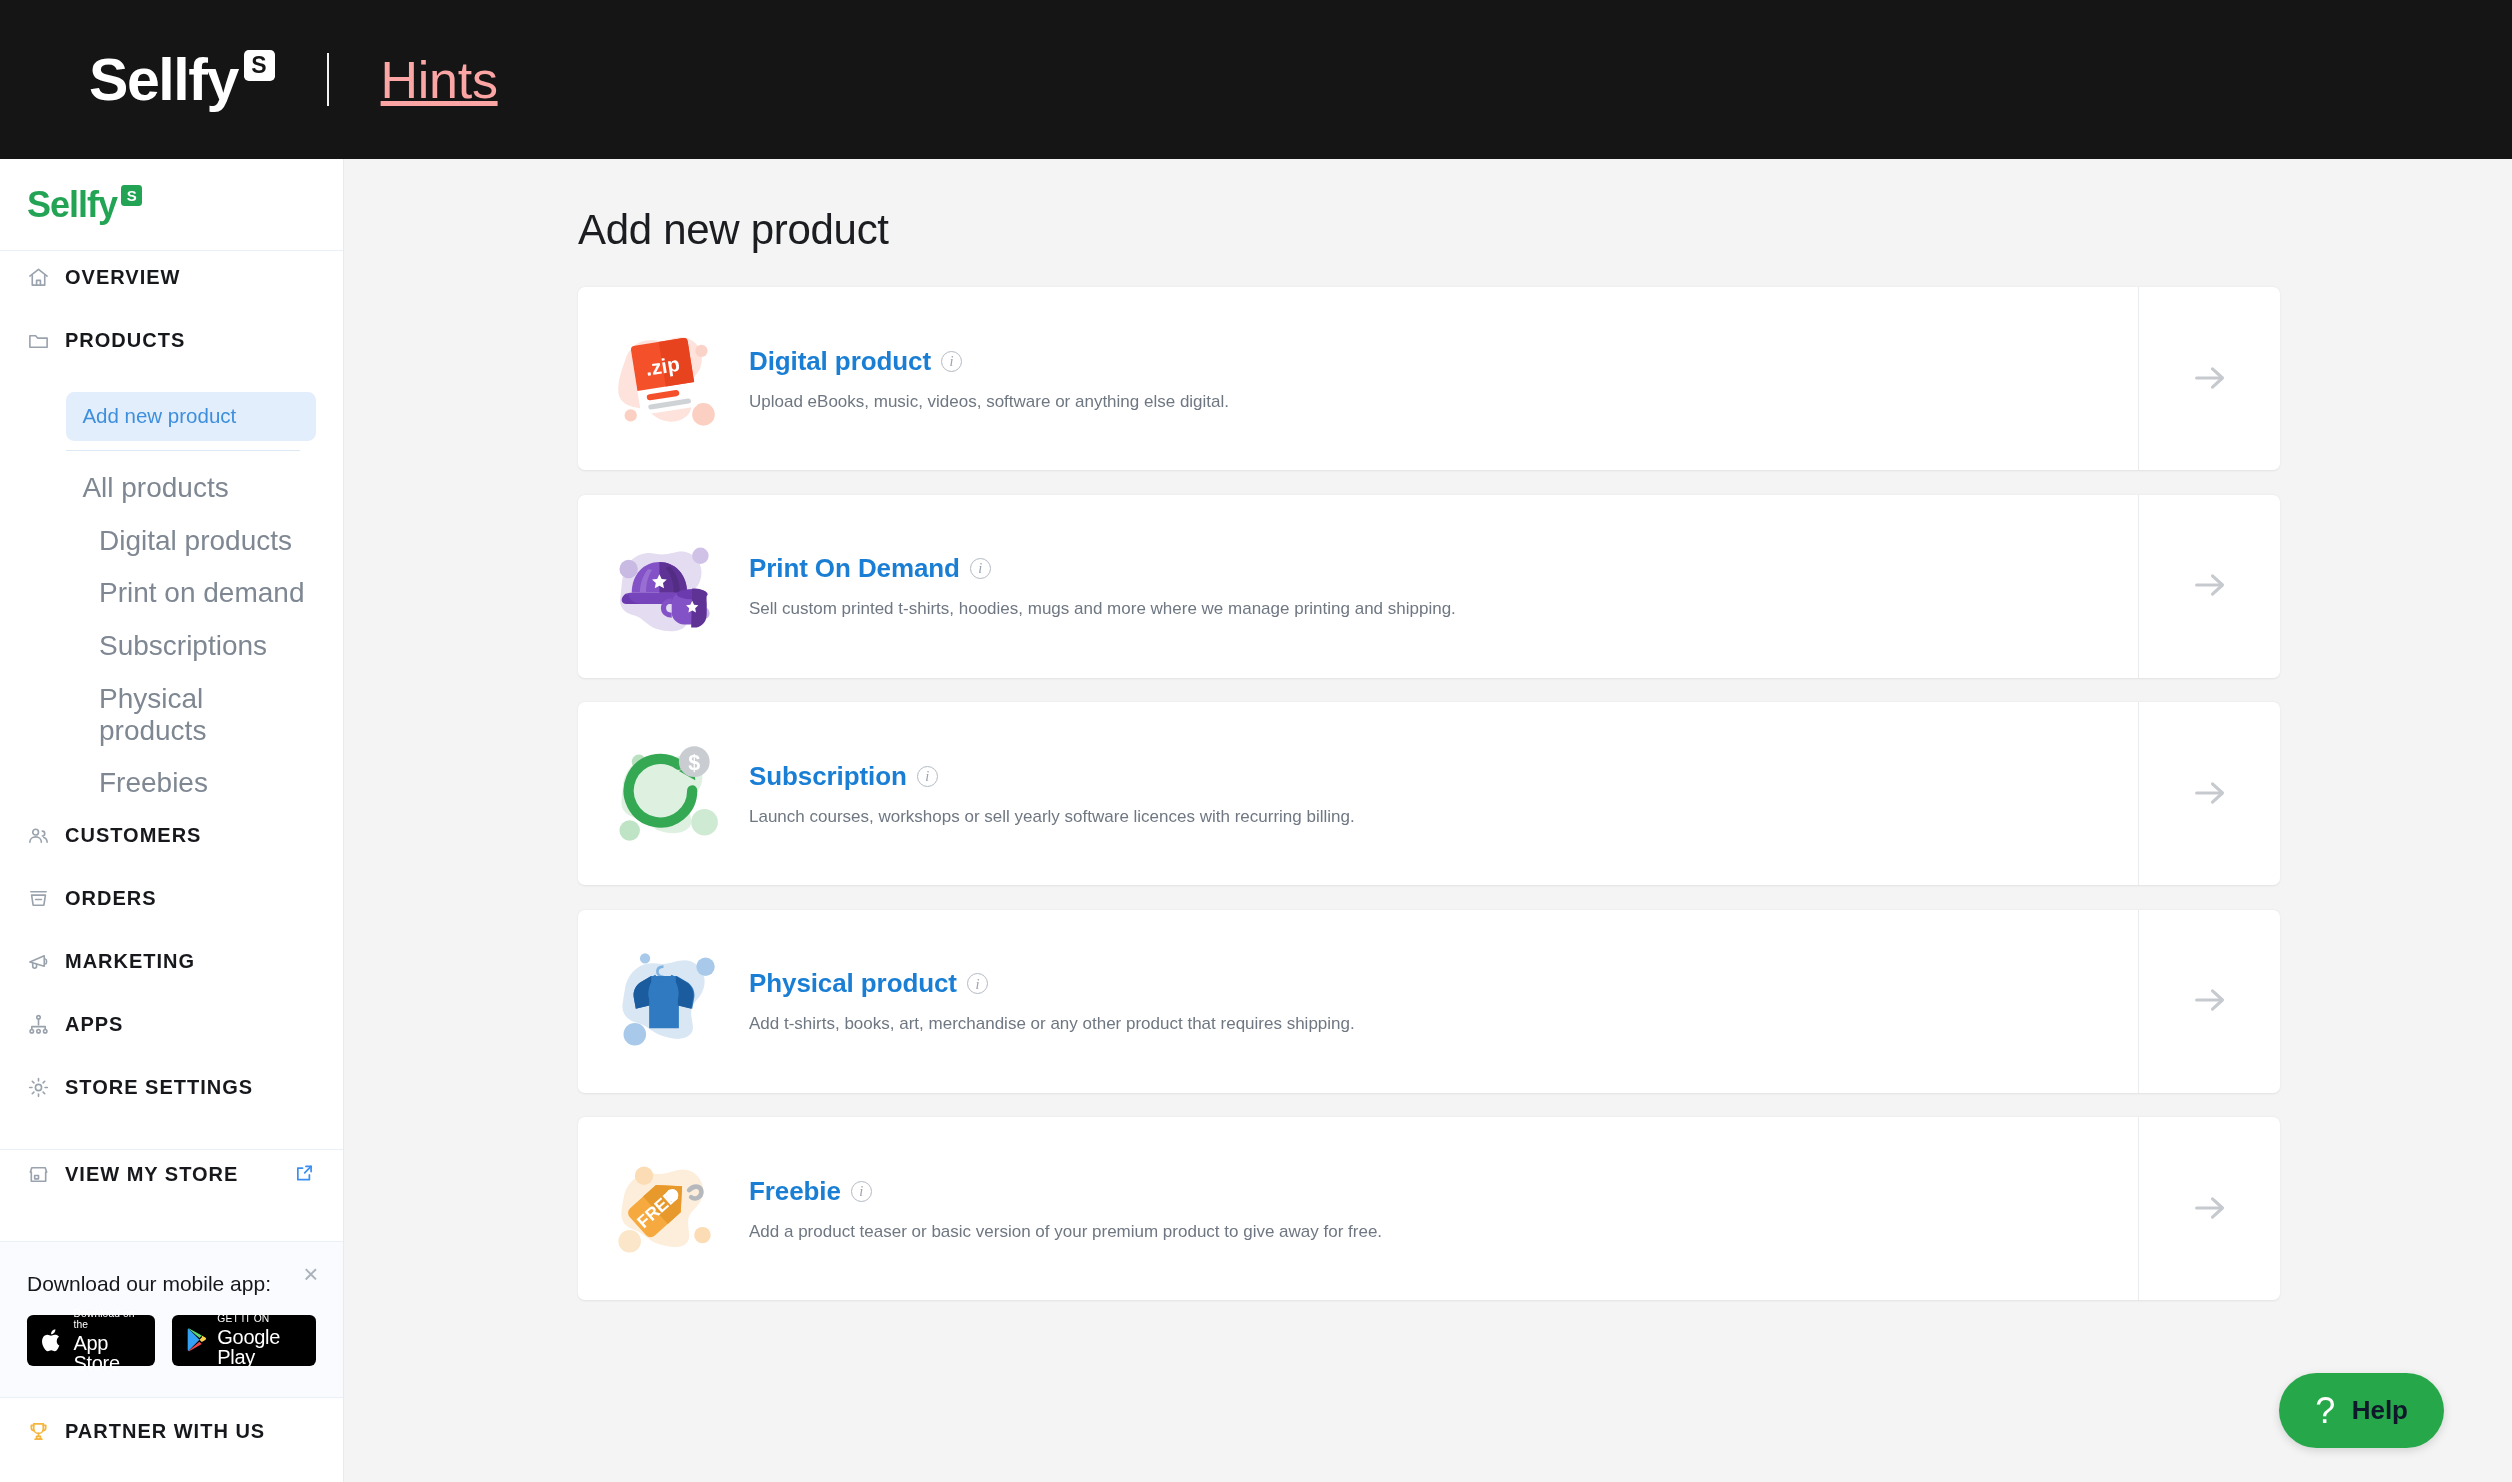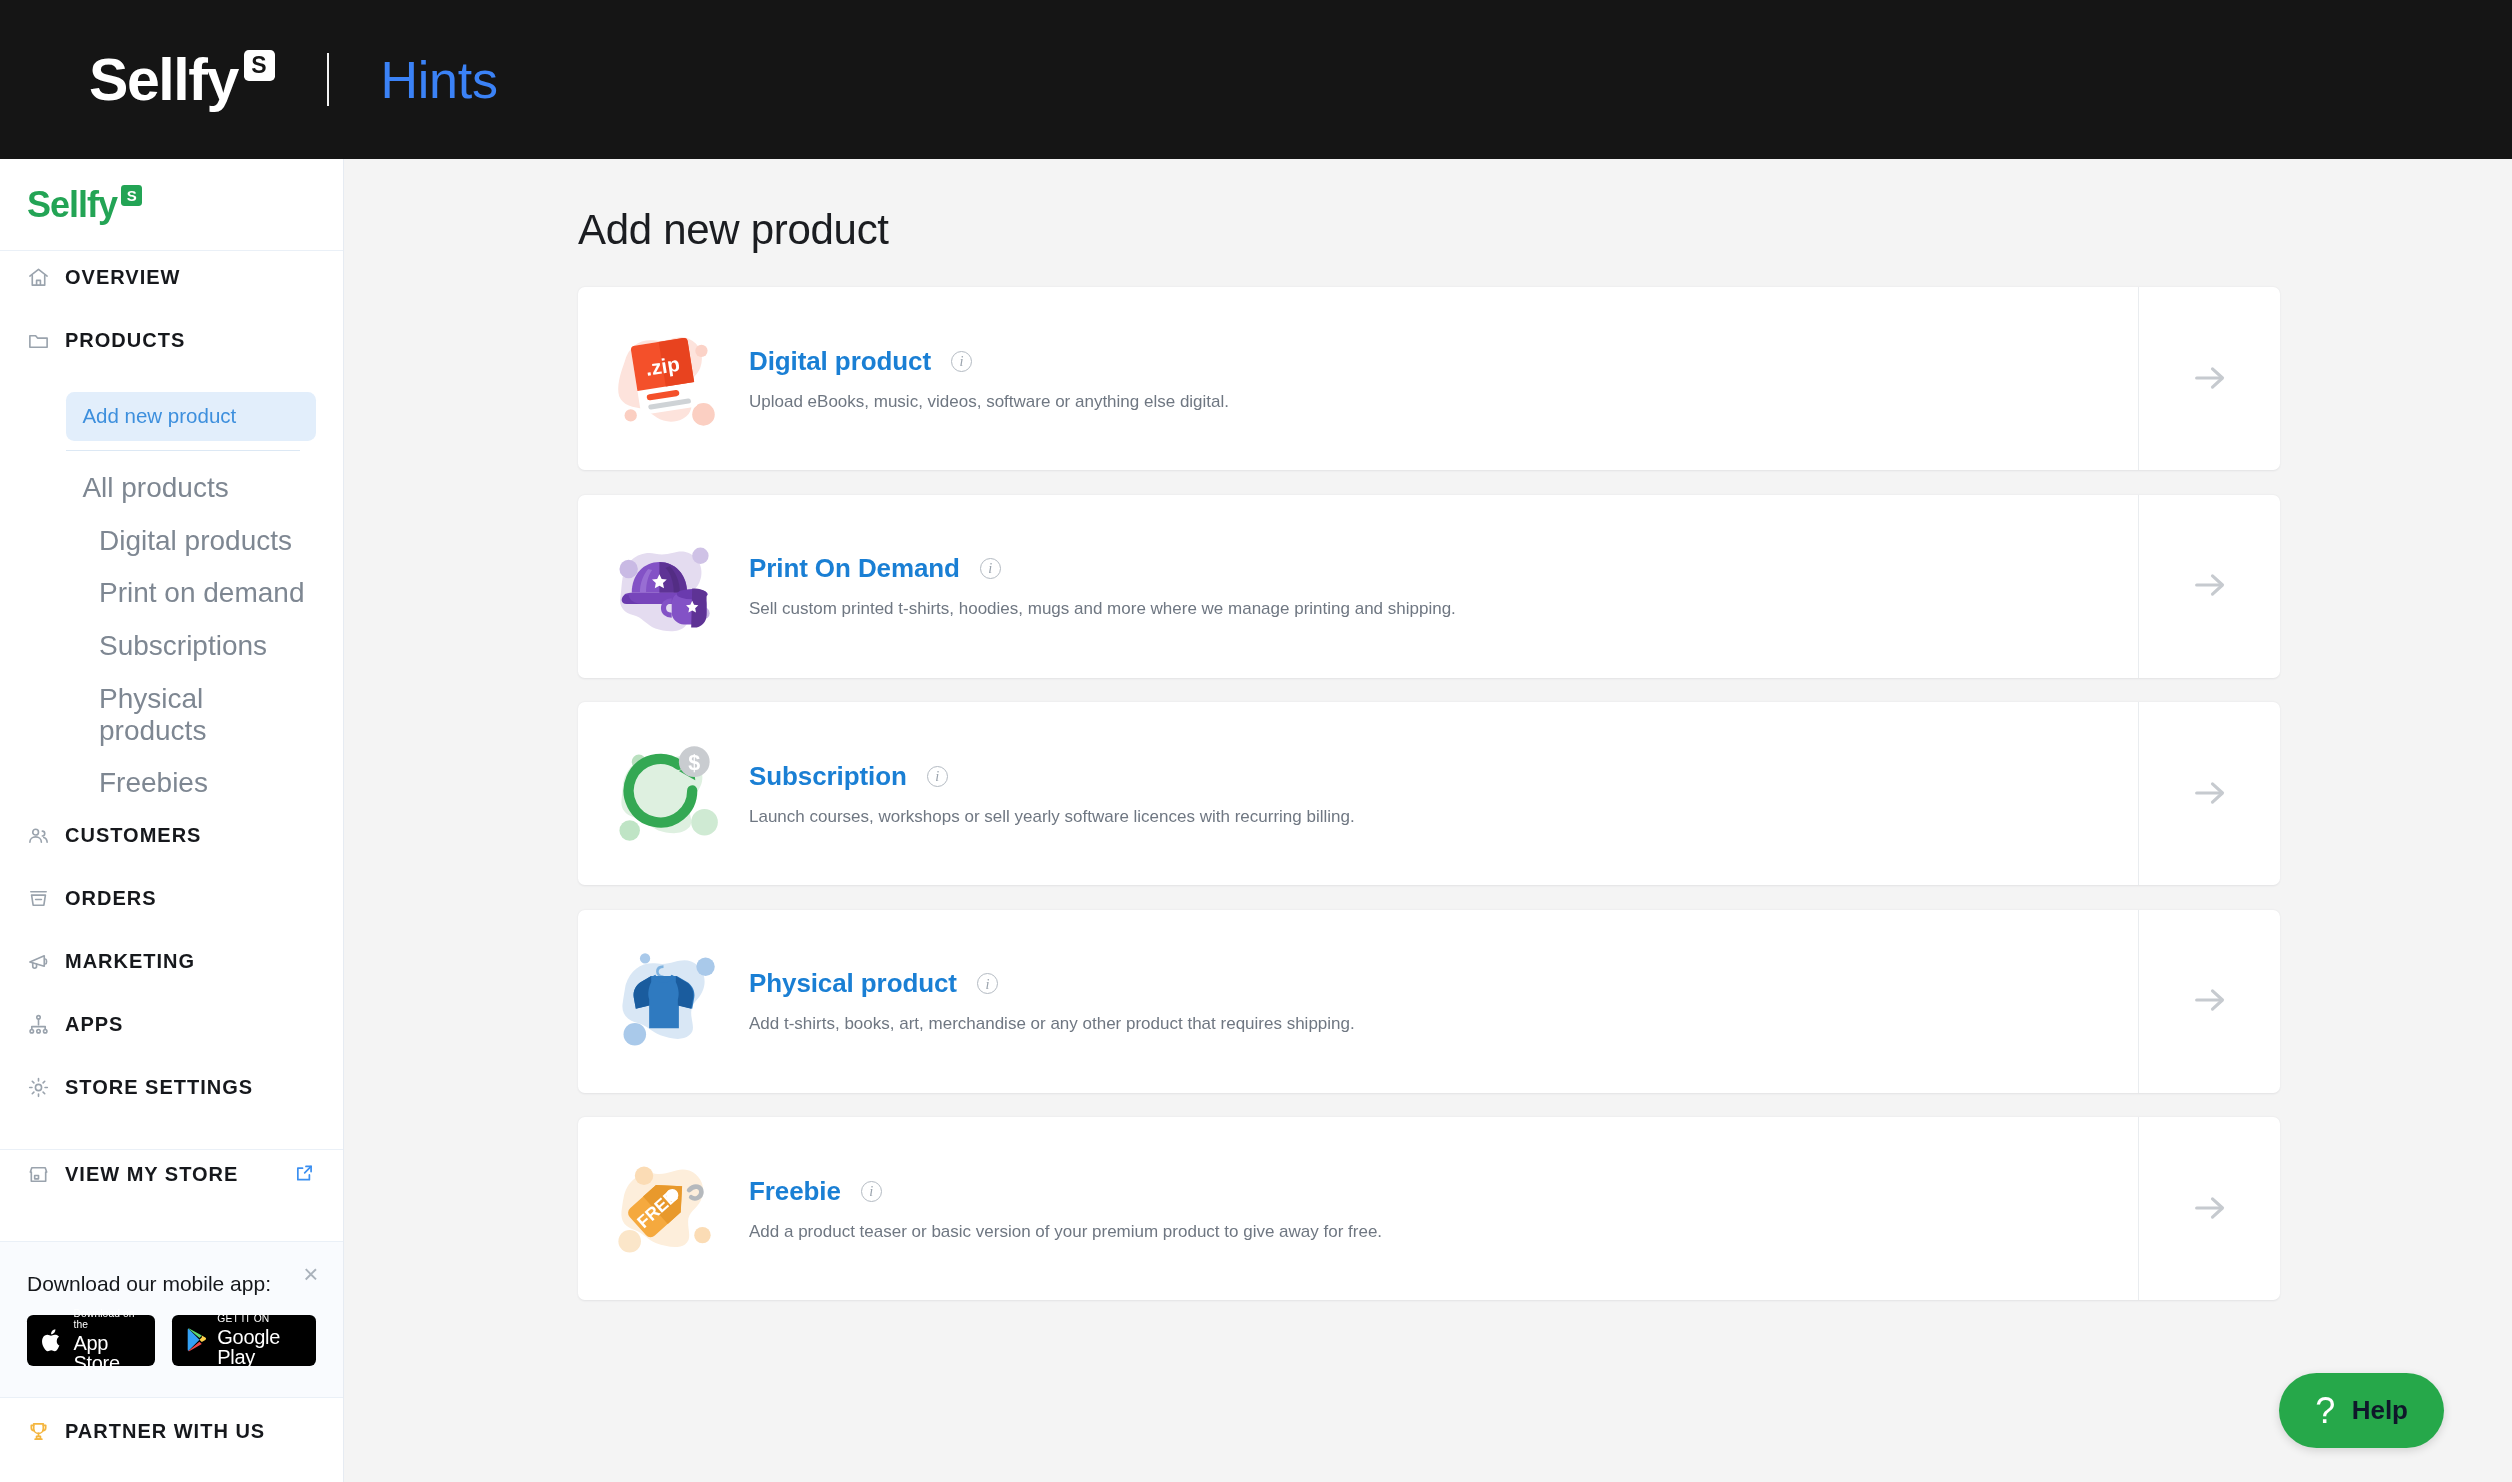--- a/index.html
+++ b/index.html
@@ -27,21 +27,21 @@
     display: inline-flex; align-items: center; justify-content: center;
     width: 31px; height: 31px; background: #ffffff; color: #151515;
     border-radius: 4.8px; font-size: 23px; font-weight: 700;
     margin-left: 5.5px; margin-top: 4.1px; letter-spacing: 0;
   }
   .topbar-sep {
     width: 2.1px; height: 53px; background: #ffffff;
     margin: 0 52px; opacity: .95;
   }
   .topbar-title {
-    font-size: 52px; font-weight: 400; color: #3b82f6; letter-spacing: -0.3px;
+    font-size: 52px; font-weight: 400; color: #fca5a5; letter-spacing: -0.3px; text-decoration: underline;
   }
 
   
   .sidebar {
     position: absolute; top: 159px; left: 0;
     width: 344px; height: 1323px;
     background: #ffffff;
     border-right: 0.7px solid #e6ebf2;
     overflow: hidden;
   }
@@ -139,21 +139,21 @@
   }
   .card-illu {
     width: 171px; flex: 0 0 171px;
     display: flex; align-items: center; justify-content: center;
   }
   .card-body {
     flex: 1 1 auto;
     display: flex; flex-direction: column; justify-content: center;
     padding-right: 41px;
   }
-  .card-head { display: flex; align-items: center; gap: 20px; margin-bottom: 15px; }
+  .card-head { display: flex; align-items: center; gap: 10px; margin-bottom: 15px; }
   .card-title {
     font-size: 26px; font-weight: 700; color: #1a7fd4; letter-spacing: -0.1px;
   }
   .info-icon {
     width: 21px; height: 21px; border: 1.4px solid #b3bac2; border-radius: 50%;
     display: inline-flex; align-items: center; justify-content: center;
     font-size: 14.4px; color: #9aa3ad; font-style: italic;
     font-family: "Liberation Serif", serif; line-height: 1;
     cursor: pointer;
   }

